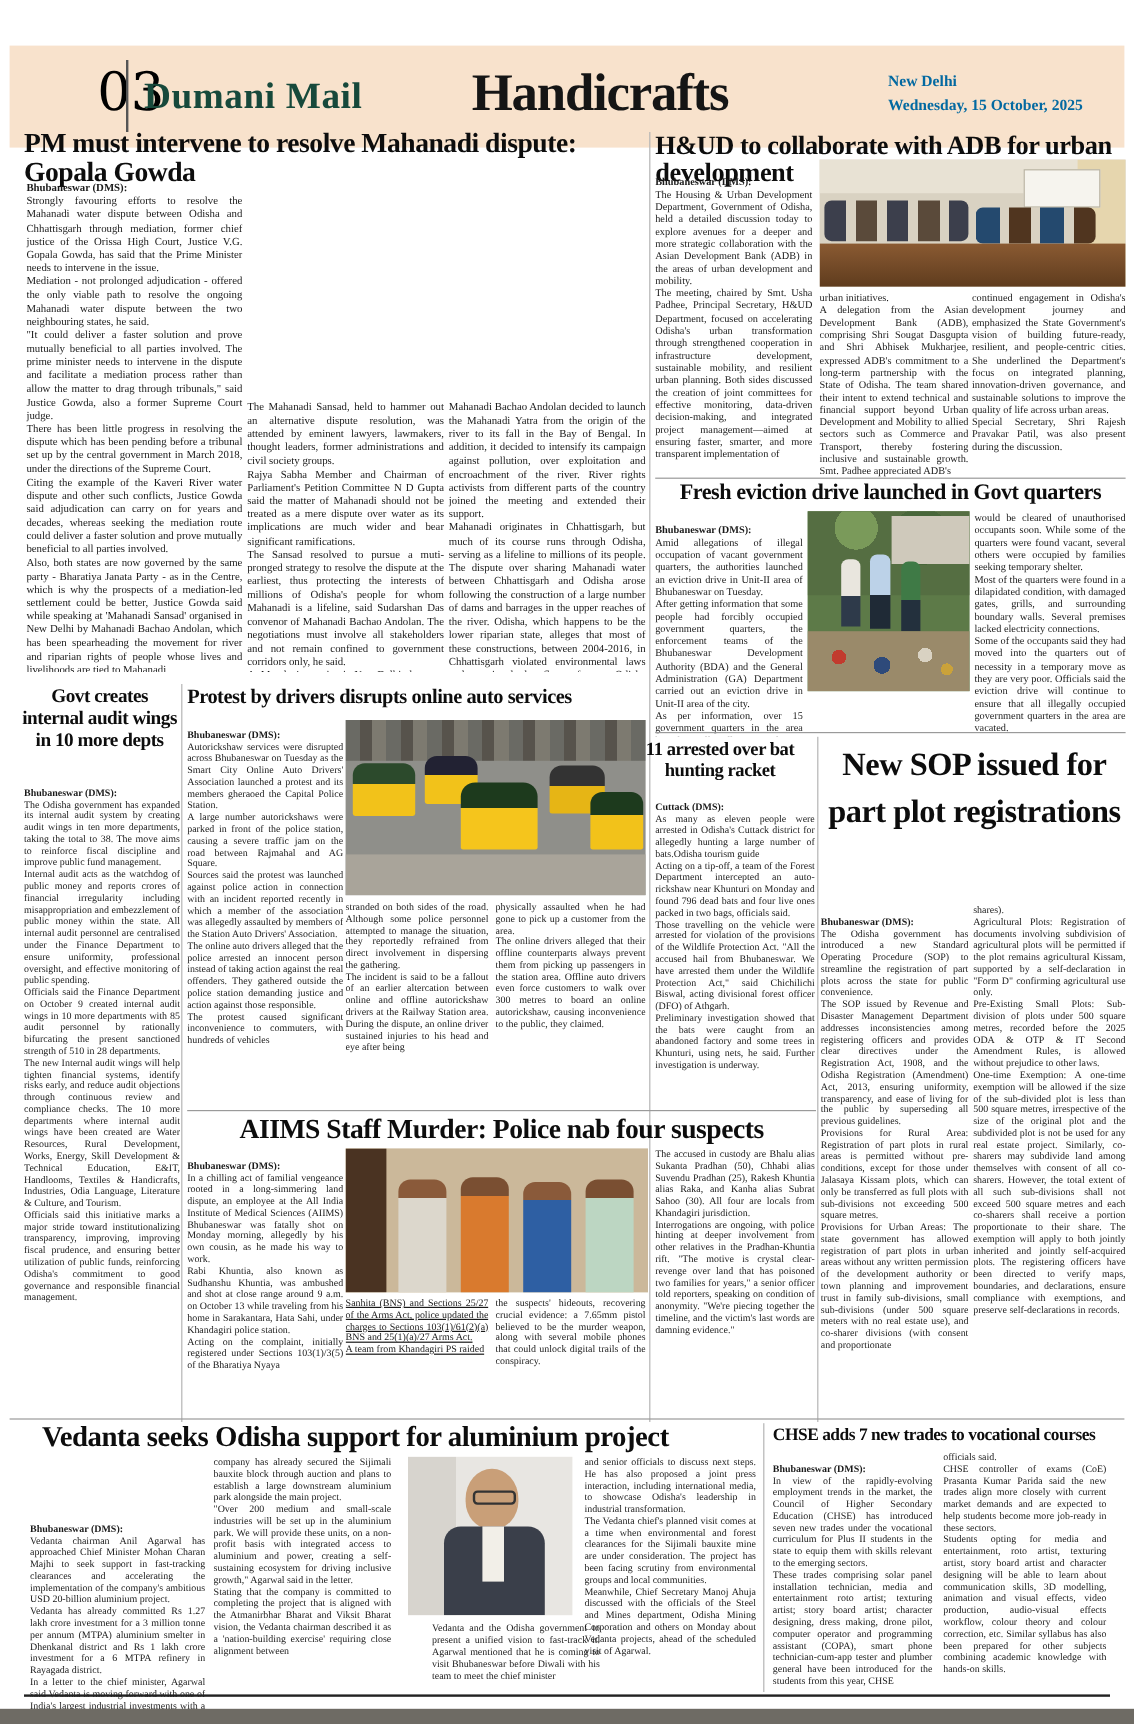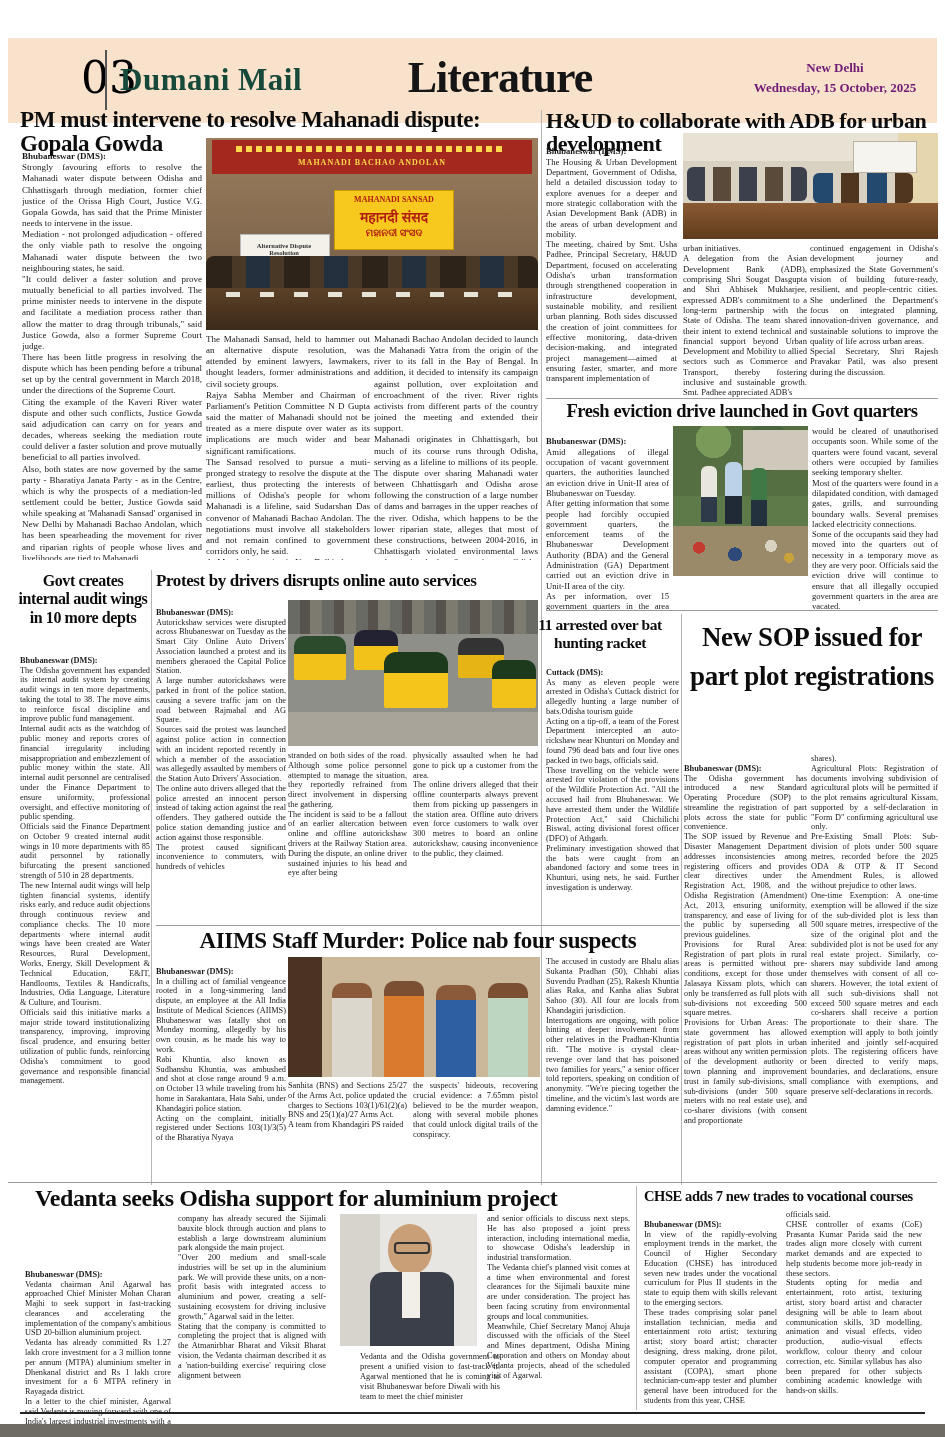--- a/index.html
+++ b/index.html
@@ -5,21 +5,21 @@
   html,body{margin:0;padding:0;background:#e9e9e9;}
   #paper{position:relative;width:945px;height:1437px;background:#ffffff;margin:0 auto;overflow:hidden;
          font-family:"Liberation Serif", serif;color:#1a1a1a;}
   .abs{position:absolute;}
   
   .band{background:#f8e2cc;}
   .pageno{font-size:44px;color:#000000;font-family:"DejaVu Serif",serif;margin-left:36px;}
   .pno-bar{width:2px;background:#555;}
   .mast{color:#17493b;font-weight:bold;font-size:31px;letter-spacing:0.5px;}
   .edition{font-weight:bold;font-size:44px;color:#151515;letter-spacing:-1px;}
-  .hdr-right{font-weight:bold;font-size:13px;text-align:center;line-height:1.5;color:#701a75;}
+  .hdr-right{font-weight:bold;font-size:13px;line-height:1.5;color:#0369a1;}
   
   .hl{font-weight:bold;color:#0d0d0d;letter-spacing:-0.4px;line-height:1.04;white-space:pre-line;}
   .ctr{text-align:center;}
   
   .col{font-size:8.3px;line-height:1.18;text-align:justify;white-space:pre-line;overflow:hidden;}
   .b9{font-size:9px;line-height:1.24;}
   .b86{font-size:8.6px;line-height:1.2;}
   .dl{font-weight:bold;}
   .vrule{width:1px;background:#b5b5b5;}
   .hrule{height:1px;background:#9a9a9a;}
@@ -31,53 +31,37 @@
 </style>
 </head>
 <body>
 
 <div id="paper">
 
   <div class="abs band" style="left:8px;top:38px;width:929px;height:85px;"></div>
   <div class="abs pageno" style="left:45px;top:52px;">03</div>
   <div class="abs pno-bar" style="left:105px;top:50px;height:60px;"></div>
   <div class="abs mast" style="left:120px;top:62px;">Dumani Mail</div>
-  <div class="abs edition ctr" style="left:300px;top:52px;width:400px;">Literature</div>
+  <div class="abs edition ctr" style="left:300px;top:52px;width:400px;">Handicrafts</div>
   <div class="abs hdr-right" style="left:740px;top:58px;width:190px;">
     <div>New Delhi</div>
     <div>Wednesday, 15 October, 2025</div>
   </div>
 
   <div class="abs hl" style="left:20px;top:108px;width:518px;font-size:23px;">PM must intervene to resolve Mahanadi dispute: Gopala Gowda</div>
   <div class="abs col b9" style="left:22px;top:140px;width:180px;height:420px;">
     <span class="dl">Bhubaneswar (DMS):</span>
     <span>Strongly favouring efforts to resolve the Mahanadi water dispute between Odisha and Chhattisgarh through mediation, former chief justice of the Orissa High Court, Justice V.G. Gopala Gowda, has said that the Prime Minister needs to intervene in the issue.
 Mediation - not prolonged adjudication - offered the only viable path to resolve the ongoing Mahanadi water dispute between the two neighbouring states, he said.
 "It could deliver a faster solution and prove mutually beneficial to all parties involved. The prime minister needs to intervene in the dispute and facilitate a mediation process rather than allow the matter to drag through tribunals," said Justice Gowda, also a former Supreme Court judge.
 There has been little progress in resolving the dispute which has been pending before a tribunal set up by the central government in March 2018, under the directions of the Supreme Court.
 Citing the example of the Kaveri River water dispute and other such conflicts, Justice Gowda said adjudication can carry on for years and decades, whereas seeking the mediation route could deliver a faster solution and prove mutually beneficial to all parties involved.
 Also, both states are now governed by the same party - Bharatiya Janata Party - as in the Centre, which is why the prospects of a mediation-led settlement could be better, Justice Gowda said while speaking at 'Mahanadi Sansad' organised in New Delhi by Mahanadi Bachao Andolan, which has been spearheading the movement for river and riparian rights of people whose lives and livelihoods are tied to Mahanadi.</span>
   </div>
 
-  <div class="abs ph" style="left:206px;top:138px;width:332px;height:192px;background:#8a6f52;">
-    <div style="left:0;top:0;width:332px;height:192px;background:linear-gradient(#9a7e5e,#6e5640);"></div>
-    <div style="left:6px;top:2px;width:320px;height:34px;background:#a5281f;"></div>
-    <div style="left:10px;top:20px;width:312px;color:#ffd94a;font-size:8px;font-weight:bold;text-align:center;letter-spacing:1px;">MAHANADI BACHAO ANDOLAN</div>
-    <div style="left:30px;top:8px;width:270px;height:6px;background:repeating-linear-gradient(90deg,#ffd94a 0 6px,#a5281f 6px 10px);"></div>
-    <div style="left:128px;top:52px;width:118px;height:58px;background:#f7c91e;border:1px solid #c99b00;text-align:center;">
-      <div style="left:0;top:4px;width:118px;color:#b01c12;font-size:8px;font-weight:bold;">MAHANADI SANSAD</div>
-      <div style="left:0;top:16px;width:118px;color:#b01c12;font-size:14px;font-weight:bold;">महानदी संसद</div>
-      <div style="left:0;top:36px;width:118px;color:#b01c12;font-size:10px;font-weight:bold;">ମହାନଦୀ ସଂସଦ</div>
-    </div>
-    <div style="left:34px;top:96px;width:88px;height:26px;background:#f4f1ea;border:1px solid #bbb;"></div>
-    <div style="left:36px;top:104px;width:84px;color:#333;font-size:6.5px;text-align:center;font-weight:bold;">Alternative Dispute Resolution</div>
-    <div style="left:0;top:118px;width:332px;height:36px;background:repeating-linear-gradient(90deg,#2e2318 0 26px,#4a3826 26px 40px,#25303f 40px 64px,#4a3826 64px 78px);border-radius:8px 8px 0 0;"></div>
-    <div style="left:0;top:150px;width:332px;height:42px;background:linear-gradient(#5c4128,#3c2a18);"></div>
-    <div style="left:20px;top:154px;width:292px;height:5px;background:repeating-linear-gradient(90deg,#e8e4da 0 14px,transparent 14px 34px);"></div>
-  </div>
   <div class="abs col b9" style="left:206px;top:334px;width:164px;height:226px;">The Mahanadi Sansad, held to hammer out an alternative dispute resolution, was attended by eminent lawyers, lawmakers, thought leaders, former administrations and civil society groups.
 Rajya Sabha Member and Chairman of Parliament's Petition Committee N D Gupta said the matter of Mahanadi should not be treated as a mere dispute over water as its implications are much wider and bear significant ramifications.
 The Sansad resolved to pursue a muti-pronged strategy to resolve the dispute at the earliest, thus protecting the interests of millions of Odisha's people for whom Mahanadi is a lifeline, said Sudarshan Das convenor of Mahanadi Bachao Andolan. The negotiations must involve all stakeholders and not remain confined to government corridors only, he said.
 At Monday's meeting in New Delhi, the</div>
   <div class="abs col b9" style="left:374px;top:334px;width:164px;height:226px;">Mahanadi Bachao Andolan decided to launch the Mahanadi Yatra from the origin of the river to its fall in the Bay of Bengal. In addition, it decided to intensify its campaign against pollution, over exploitation and encroachment of the river. River rights activists from different parts of the country joined the meeting and extended their support.
 Mahanadi originates in Chhattisgarh, but much of its course runs through Odisha, serving as a lifeline to millions of its people. The dispute over sharing Mahanadi water between Chhattisgarh and Odisha arose following the construction of a large number of dams and barrages in the upper reaches of the river. Odisha, which happens to be the lower riparian state, alleges that most of these constructions, between 2004-2016, in Chhattisgarh violated environmental laws and restricted the flow of water.Odisha tourism guide</div>
 
   <div class="abs vrule" style="left:541px;top:110px;height:1075px;"></div>
 
   <div class="abs hl" style="left:546px;top:110px;width:394px;font-size:22px;">H&amp;UD to collaborate with ADB for urban development</div>
@@ -190,21 +174,21 @@
 Rabi Khuntia, also known as Sudhanshu Khuntia, was ambushed and shot at close range around 9 a.m. on October 13 while traveling from his home in Sarakantara, Hata Sahi, under Khandagiri police station.
 Acting on the complaint, initially registered under Sections 103(1)/3(5) of the Bharatiya Nyaya</span>
   </div>
   <div class="abs ph" style="left:288px;top:957px;width:252px;height:120px;background:#cbb89a;">
     <div style="left:0;top:0;width:34px;height:120px;background:#4a3322;"></div>
     <div style="left:44px;top:26px;width:40px;height:94px;background:linear-gradient(#8a5a3a 16%,#dcd7cc 16%);border-radius:10px 10px 0 0;"></div>
     <div style="left:96px;top:24px;width:40px;height:96px;background:linear-gradient(#7a4f32 16%,#d97a2e 16%);border-radius:10px 10px 0 0;"></div>
     <div style="left:148px;top:28px;width:40px;height:92px;background:linear-gradient(#8a5a3a 16%,#2e5fa3 16%);border-radius:10px 10px 0 0;"></div>
     <div style="left:200px;top:26px;width:40px;height:94px;background:linear-gradient(#7a4f32 16%,#bcd6c2 16%);border-radius:10px 10px 0 0;"></div>
   </div>
-  <div class="abs col" style="left:288px;top:1081px;width:119px;height:105px;">Sanhita (BNS) and Sections 25/27 of the Arms Act, police updated the charges to Sections 103(1)/61(2)(a) BNS and 25(1)(a)/27 Arms Act.
+  <div class="abs col" style="left:288px;top:1081px;width:119px;height:105px;text-decoration:underline;">Sanhita (BNS) and Sections 25/27 of the Arms Act, police updated the charges to Sections 103(1)/61(2)(a) BNS and 25(1)(a)/27 Arms Act.
 A team from Khandagiri PS raided</div>
   <div class="abs col" style="left:413px;top:1081px;width:125px;height:105px;">the suspects' hideouts, recovering crucial evidence: a 7.65mm pistol believed to be the murder weapon, along with several mobile phones that could unlock digital trails of the conspiracy.</div>
   <div class="abs col" style="left:546px;top:957px;width:133px;height:229px;">The accused in custody are Bhalu alias Sukanta Pradhan (50), Chhabi alias Suvendu Pradhan (25), Rakesh Khuntia alias Raka, and Kanha alias Subrat Sahoo (30). All four are locals from Khandagiri jurisdiction.
 Interrogations are ongoing, with police hinting at deeper involvement from other relatives in the Pradhan-Khuntia rift. "The motive is crystal clear-revenge over land that has poisoned two families for years," a senior officer told reporters, speaking on condition of anonymity. "We're piecing together the timeline, and the victim's last words are damning evidence."</div>
 
   <div class="abs hrule" style="left:8px;top:1182px;width:929px;"></div>
 
   <div class="abs hl" style="left:35px;top:1186px;width:600px;font-size:24px;">Vedanta seeks Odisha support for aluminium project</div>
   <div class="abs col" style="left:25px;top:1260px;width:146px;height:204px;">
     <span class="dl">Bhubaneswar (DMS):</span>

